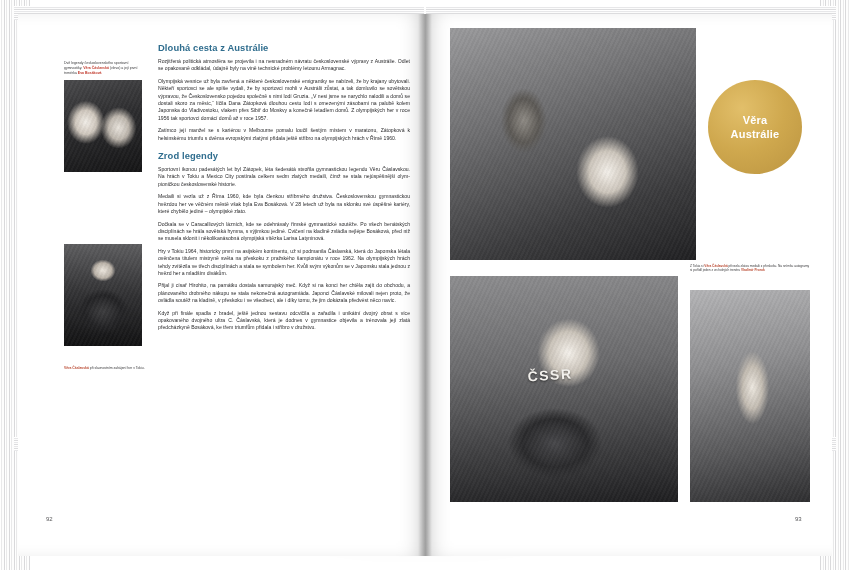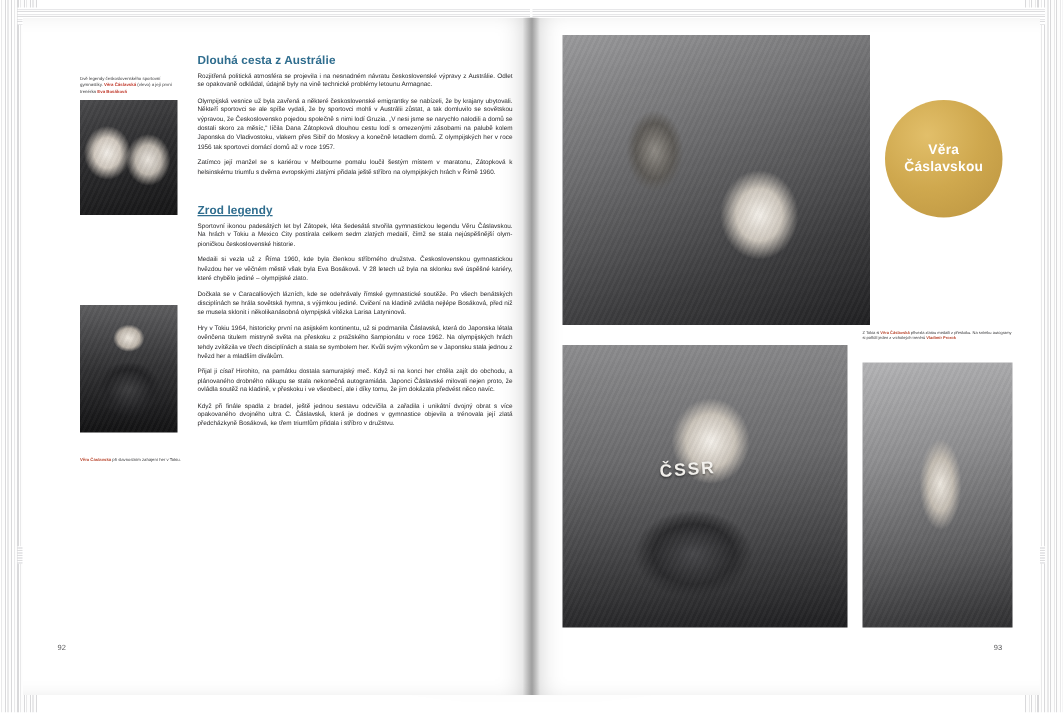--- a/index.html
+++ b/index.html
@@ -114,21 +114,21 @@
   }
 
   h2.head {
     font-size: 9.4px;
     line-height: 11px;
     font-weight: bold;
     color: #2f6d8e;
     margin: 0 0 5px 0;
     letter-spacing: .1px;
   }
-  h2.head.second { margin-top: 20px; text-decoration: underline; }
+  h2.head.second { margin-top: 8px; }
 
   p.body {
     font-size: 5.1px;
     line-height: 7.4px;
     text-align: justify;
     margin: 0 0 5px 0;
     color: #2a2a2c;
     hyphens: auto;
   }
 
@@ -321,21 +321,21 @@
   <div class="photo ph-3"></div>
 
   <div class="photo ph-4">
     <div class="jersey">ČSSR</div>
   </div>
 
   <div class="photo ph-5"></div>
 
   <div class="badge">
     <span>Věra</span>
-    <span>Čáslavskou</span>
+    <span>Austrálie</span>
   </div>
 
   <div class="cap-right">
     <span>Z Tokia si</span>
     <span class="acc">Věra Čáslavská</span>
     <span>přivezla zlatou medaili z přeskoku. Na snímku autogramy si pořídil jeden z vrcholných trenérů</span>
     <span class="acc">Vladimír Prorok</span>
   </div>
 
   <div class="gutter"></div>

